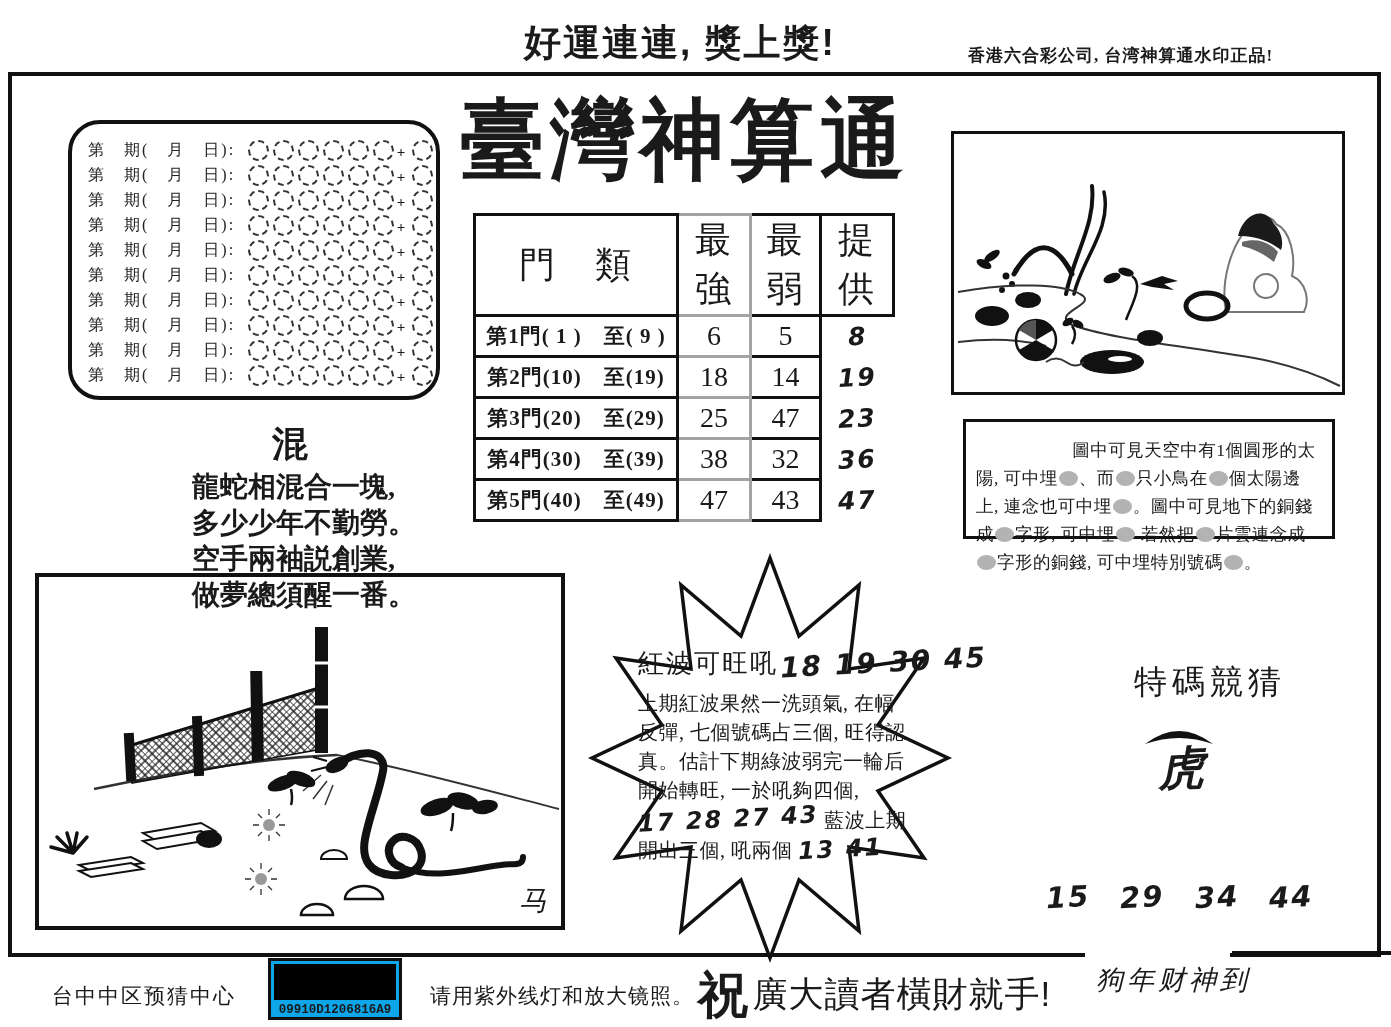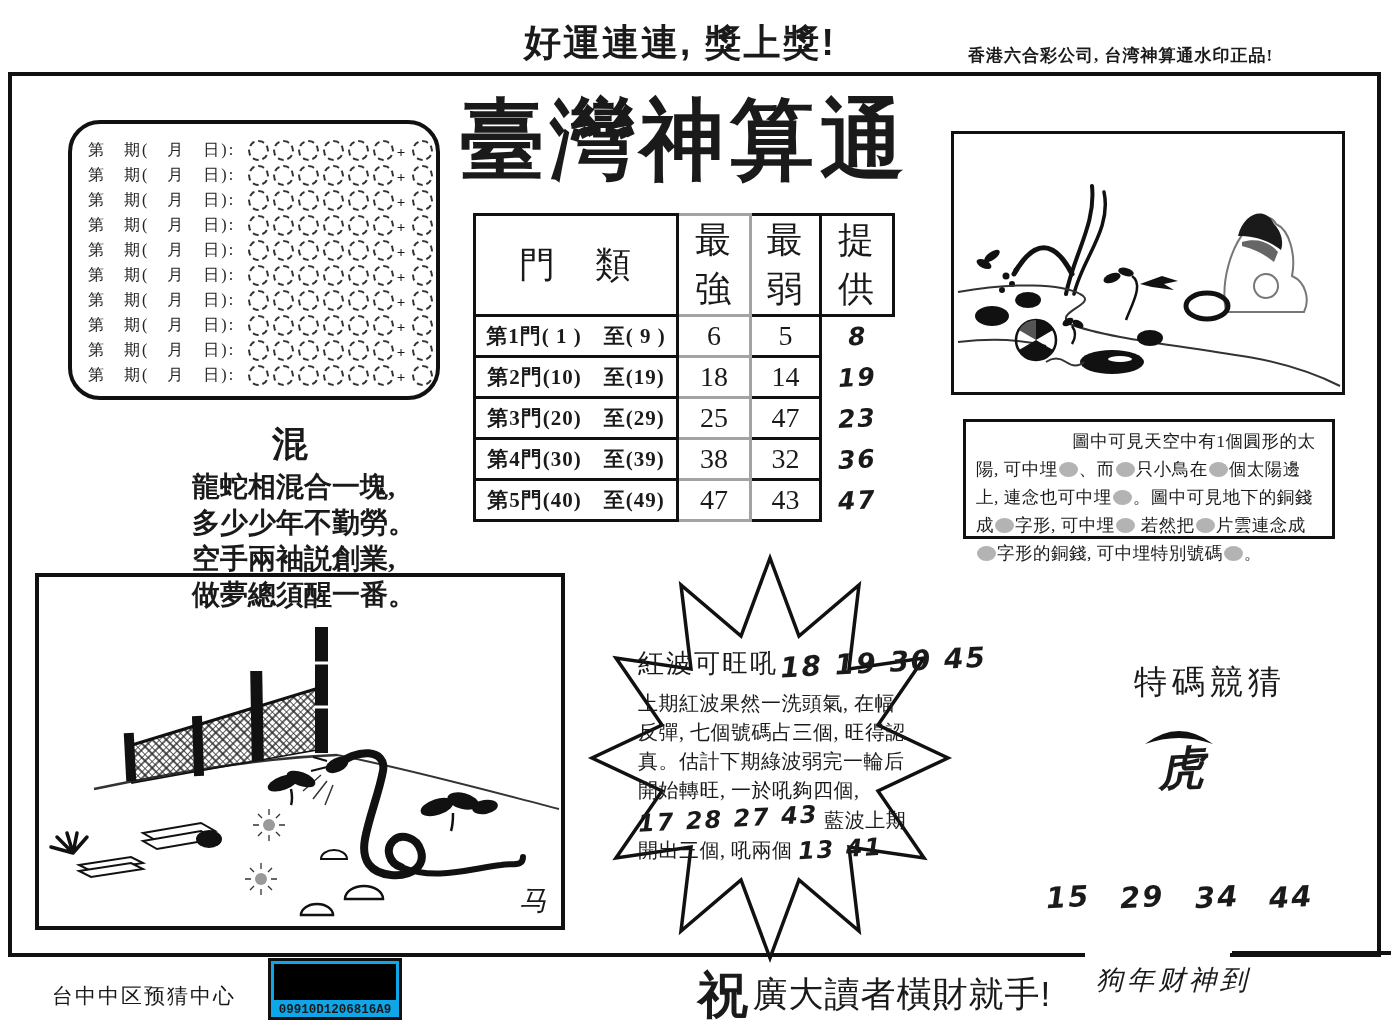--- a/index.html
+++ b/index.html
@@ -44,21 +44,21 @@
   #odds-table .cat{font-size:21px;font-weight:bold;letter-spacing:1px;}
   #odds-table .num{font-size:28px;}
   .hand{font-family:"DejaVu Sans","Liberation Sans",sans-serif;font-style:italic;font-weight:600;
     display:inline-block;transform:rotate(-3deg);letter-spacing:2px;}
   #odds-table .hand{font-size:25px;}
 
   
   #pond{left:951px;top:131px;width:394px;height:264px;border:3px solid #111;box-sizing:border-box;}
   
   #advice{left:963px;top:419px;width:372px;height:120px;border:3px solid #111;box-sizing:border-box;
-    padding:5px 10px;font-size:17.5px;line-height:1.6;letter-spacing:0.5px;}
+    padding:14px 10px;font-size:17.5px;line-height:1.6;letter-spacing:0.5px;}
   #advice p{margin:0;text-indent:5.5em;}
   .blot{display:inline-block;width:19px;height:15px;background:#b3b3b3;border-radius:50%;
     vertical-align:-2px;margin:0 1px;}
 
   
   #poem{left:192px;top:420px;width:220px;font-weight:bold;}
   #poem .ptitle{font-size:36px;text-align:center;width:196px;}
   #poem .pline{font-size:28px;line-height:36px;white-space:nowrap;letter-spacing:0px;}
 
   
@@ -409,19 +409,20 @@
     <span class="hand">29</span>
     <span class="hand">34</span>
     <span class="hand">44</span>
   </div>
 
   <div class="abs foot-sans" id="center-name">台中中区预猜中心</div>
   <div class="abs" id="barcode">
     <div class="blk"></div>
     <span class="code">09910D1206816A9</span>
   </div>
+  <div class="abs foot-sans" id="uv-note">请用紫外线灯和放大镜照。</div>
   <div class="abs foot-sans" id="wish">
     <span class="pre">祝</span>
     <span class="txt">廣大讀者橫財就手!</span>
   </div>
   <div class="abs" id="year-note">狗年财神到</div>
 
 </div>
 
 </body></html>

